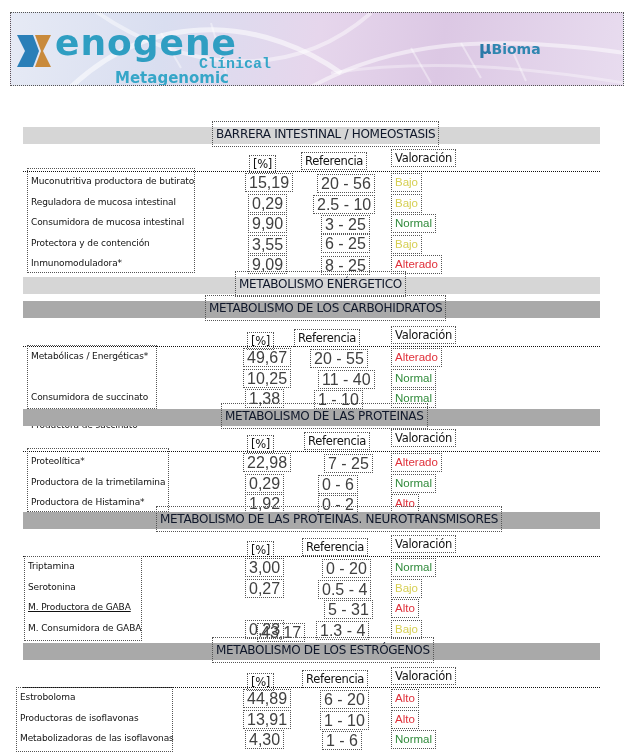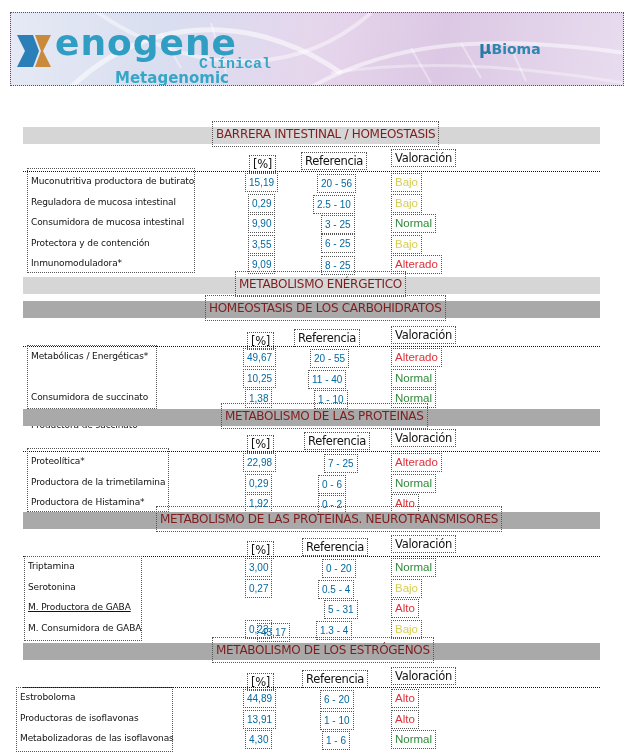--- a/index.html
+++ b/index.html
@@ -10,27 +10,27 @@
   .logo-x { position:absolute; left:4px; top:18px; width:40px; height:40px; }
   .logo-word { position:absolute; left:44px; top:10px; font-family:"DejaVu Sans", sans-serif; font-weight:bold; font-size:36px; color:#2f9ec2; letter-spacing:1px; line-height:40px; }
   .logo-sub1 { position:absolute; left:188px; top:44px; font-family:Liberation Mono, monospace; font-weight:bold; font-size:15px; color:#36a6c8; line-height:16px; }
   .logo-sub2 { position:absolute; left:104px; top:57px; font-family:"DejaVu Sans", sans-serif; font-weight:bold; font-size:15px; color:#36a6c8; line-height:16px; }
   .bioma { position:absolute; left:468px; top:25px; font-family:"DejaVu Sans", sans-serif; font-weight:bold; font-size:14px; color:#2f86b0; }
   .bioma .mu { font-size:17px; color:#2a7aa8; }
 
   .bar { position:absolute; left:23px; width:577px; height:17px; }
   .bar.light { background:#d6d6d6; }
   .bar.dark { background:#a9a9a9; }
-  .bar-title { position:absolute; top:-6px; height:24px; line-height:24px; font-size:12px; color:#7f1d1d; padding:0 3px; border:1px dotted #555; white-space:nowrap; font-family:"DejaVu Sans", sans-serif; letter-spacing:-0.3px; }
+  .bar-title { position:absolute; top:-6px; height:24px; line-height:24px; font-size:12px; color:#0f172a; padding:0 3px; border:1px dotted #555; white-space:nowrap; font-family:"DejaVu Sans", sans-serif; letter-spacing:-0.3px; }
 
   .sep { position:absolute; left:23px; width:577px; border-top:1.5px dotted #111; }
   .hdr { position:absolute; font-size:11.5px; color:#111; padding:1px 3px; border:1px dotted #555; white-space:nowrap; font-family:"DejaVu Sans", sans-serif; letter-spacing:-0.3px; }
   .namebox { position:absolute; border:1px dotted #555; }
   .name { position:absolute; font-family:"DejaVu Sans", sans-serif; font-size:9px; color:#111; white-space:nowrap; letter-spacing:-0.1px; }
-  .val, .ref, .stat { position:absolute; font-size:10px; color:#0369a1; padding:1px 3px; border:1px dotted #555; white-space:nowrap; line-height:15px; }
+  .val, .ref, .stat { position:absolute; font-size:16px; color:#404040; padding:1px 3px; border:1px dotted #555; white-space:nowrap; line-height:15px; }
   .stat { font-size:11.5px; }
   .Bajo { color:#d6cf52; }
   .Normal { color:#2f8a3a; }
   .Alterado, .Alto { color:#e0303a; }
 </style>
 </head>
 <body>
 
 <div class="banner">
   <svg class="dna" width="614" height="74" viewBox="0 0 614 74">
@@ -93,37 +93,37 @@
         <div class="val" style="left: 248px; top: 255px;">9,09</div>
         <div class="ref" style="left: 321px; top: 256px;">8 - 25</div>
         <div class="stat Alterado" style="left: 391px; top: 255px; color: rgb(224, 48, 58);">Alterado</div>
       </div>
     </div>
     <div>
       <div class="bar light" style="top: 277px;">
         <div class="bar-title" style="left: 212px;">METABOLISMO ENÉRGETICO</div>
       </div>
       <div class="bar dark" style="top: 301px;">
-        <div class="bar-title" style="left: 182px;">HOMEOSTASIS DE LOS CARBOHIDRATOS</div>
+        <div class="bar-title" style="left: 182px;">METABOLISMO DE LOS CARBOHIDRATOS</div>
       </div>
       <div class="hdr" style="left: 247px; top: 332px;">[%]</div>
       <div class="hdr" style="left: 294px; top: 329px;">Referencia</div>
       <div class="hdr" style="left: 391px; top: 326px;">Valoración</div>
       <div class="sep" style="top: 346px;"></div>
       <div class="namebox" style="left: 27px; top: 345px; width: 128px; height: 62px;"></div>
       <div>
         <div class="name" style="left: 31px; top: 351px;">Metabólicas / Energéticas*</div>
         <div class="val" style="left: 243px; top: 348px;">49,67</div>
         <div class="ref" style="left: 310px; top: 349px;">20 - 55</div>
         <div class="stat Alterado" style="left: 391px; top: 348px; color: rgb(224, 48, 58);">Alterado</div>
       </div>
       <div>
         <div class="name" style="left: 31px; top: 372px; margin-top: 48px;">Productora de succinato</div>
         <div class="val" style="left: 243px; top: 369px;">10,25</div>
-        <div class="ref" style="left: 308px; top: 370px;">11 - 40</div>
+        <div class="ref" style="left: 318px; top: 370px;">11 - 40</div>
         <div class="stat Normal" style="left: 391px; top: 369px; color: rgb(47, 138, 58);">Normal</div>
       </div>
       <div>
         <div class="name" style="left: 31px; top: 392px;">Consumidora de succinato</div>
         <div class="val" style="left: 245px; top: 389px;">1,38</div>
         <div class="ref" style="left: 314px; top: 390px;">1 - 10</div>
         <div class="stat Normal" style="left: 391px; top: 389px; color: rgb(47, 138, 58);">Normal</div>
       </div>
     </div>
     <div>

